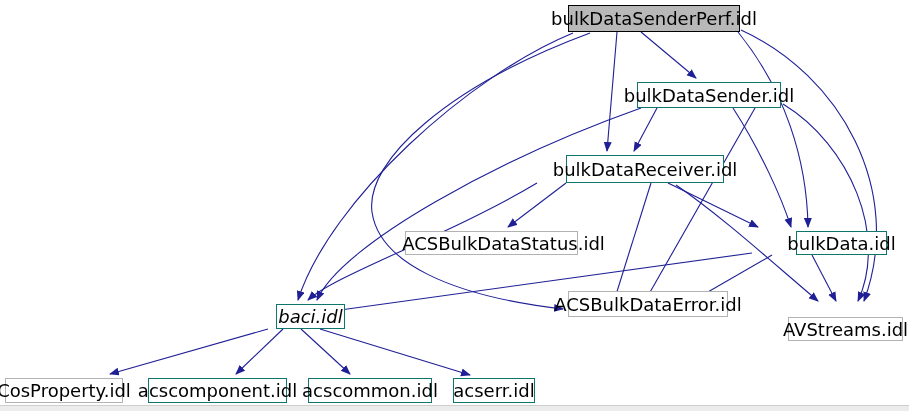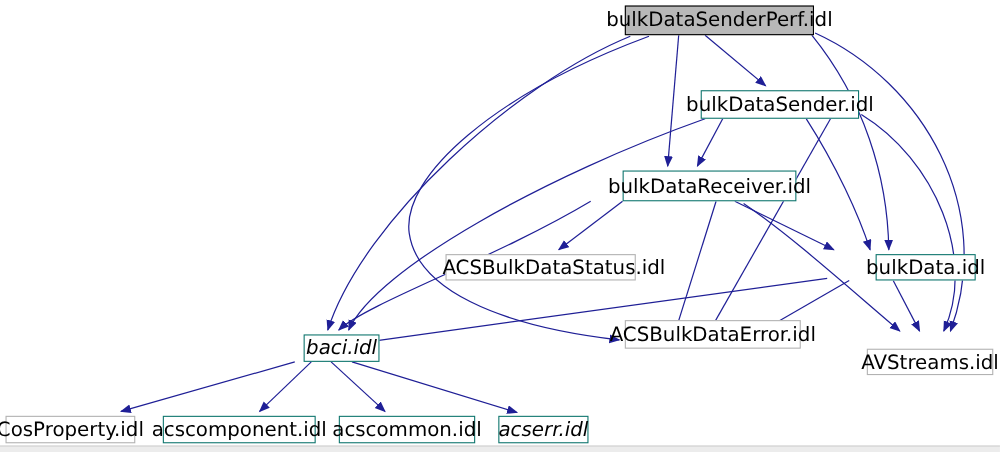--- a/index.html
+++ b/index.html
@@ -89,18 +89,18 @@
       </div>
       <div class="node external" style="left: 5px; top: 378px; width: 118px; height: 25px;">
         <span>CosProperty.idl</span>
       </div>
       <div class="node" style="left: 148px; top: 378px; width: 139px; height: 25px; text-align: center;">
         <span>acscomponent.idl</span>
       </div>
       <div class="node" style="left: 308px; top: 378px; width: 124px; height: 25px;">
         <span>acscommon.idl</span>
       </div>
-      <div class="node" style="left: 453px; top: 378px; width: 82px; height: 25px; font-style: italic;">
+      <div class="node" style="left: 453px; top: 378px; width: 82px; height: 25px;">
         <span>acserr.idl</span>
       </div>
     </div>
   <div id="bottom-strip"></div>
 </div>
 
 </body></html>

